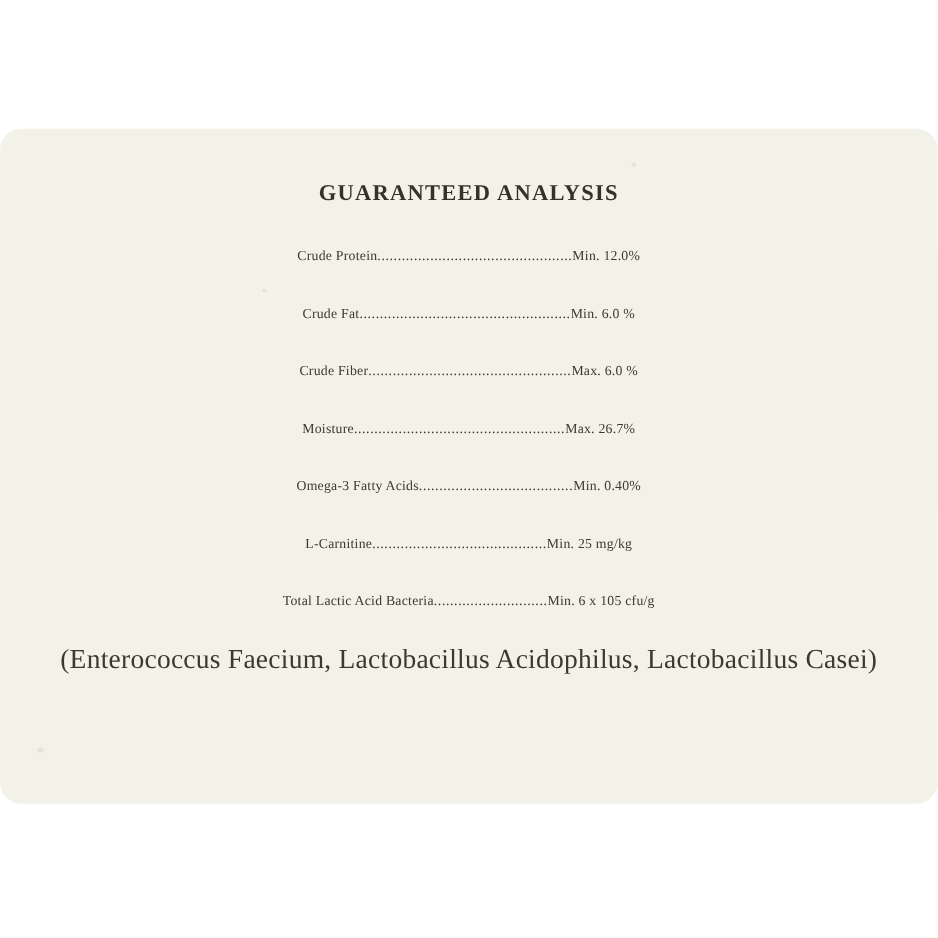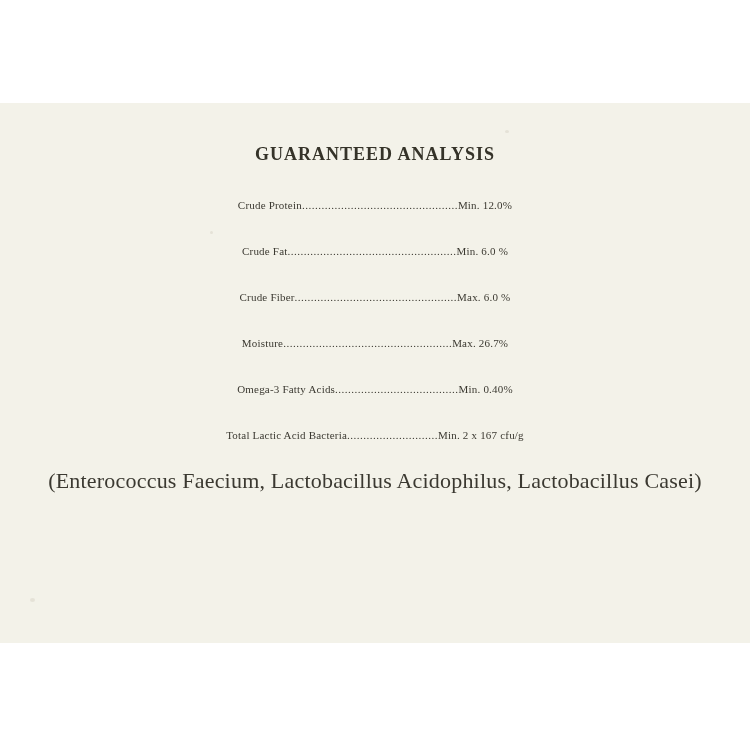--- a/index.html
+++ b/index.html
@@ -14,20 +14,21 @@
     font-family: "Liberation Serif", "DejaVu Serif", serif;
     overflow: hidden;
   }
   .label-panel {
     position: absolute;
     left: 0;
     right: 0;
     top: 103px;
     bottom: 107px;
     background: #f3f2e9;
+    border-radius: 17px;
   }
   .label-content {
     padding-top: 40px;
     text-align: center;
     color: #3b3931;
   }
   .ga-title {
     font-size: 18px;
     line-height: 22px;
     font-weight: bold;
@@ -71,22 +72,23 @@
 
     <div class="row"><span>Crude Fat</span><span class="dots">....................................................</span><span>Min. 6.0 %</span></div>
 
     <div class="row"><span>Crude Fiber</span><span class="dots">..................................................</span><span>Max. 6.0 %</span></div>
 
     <div class="row"><span>Moisture</span><span class="dots">....................................................</span><span>Max. 26.7%</span></div>
 
     <div class="row"><span>Omega-3 Fatty Acids</span><span class="dots">......................................</span><span>Min. 0.40%</span></div>
 
 
+    <div class="row"><span>L-Carnitine</span><span class="dots">...........................................</span><span>Min. 25 mg/kg</span></div>
 
-    <div class="row"><span>Total Lactic Acid Bacteria</span><span class="dots">............................</span><span>Min. 2 x 167 cfu/g</span></div>
+    <div class="row"><span>Total Lactic Acid Bacteria</span><span class="dots">............................</span><span>Min. 6 x 105 cfu/g</span></div>
 
     <div class="footnote">(Enterococcus Faecium, Lactobacillus Acidophilus, Lactobacillus Casei)</div>
 
   </div>
 
   <div class="speck" style="left:505px; top:27px; width:4px; height:3px;"></div>
   <div class="speck" style="left:210px; top:128px; width:3px; height:3px;"></div>
   <div class="speck" style="left:30px; top:495px; width:5px; height:4px;"></div>
 </div>
 

